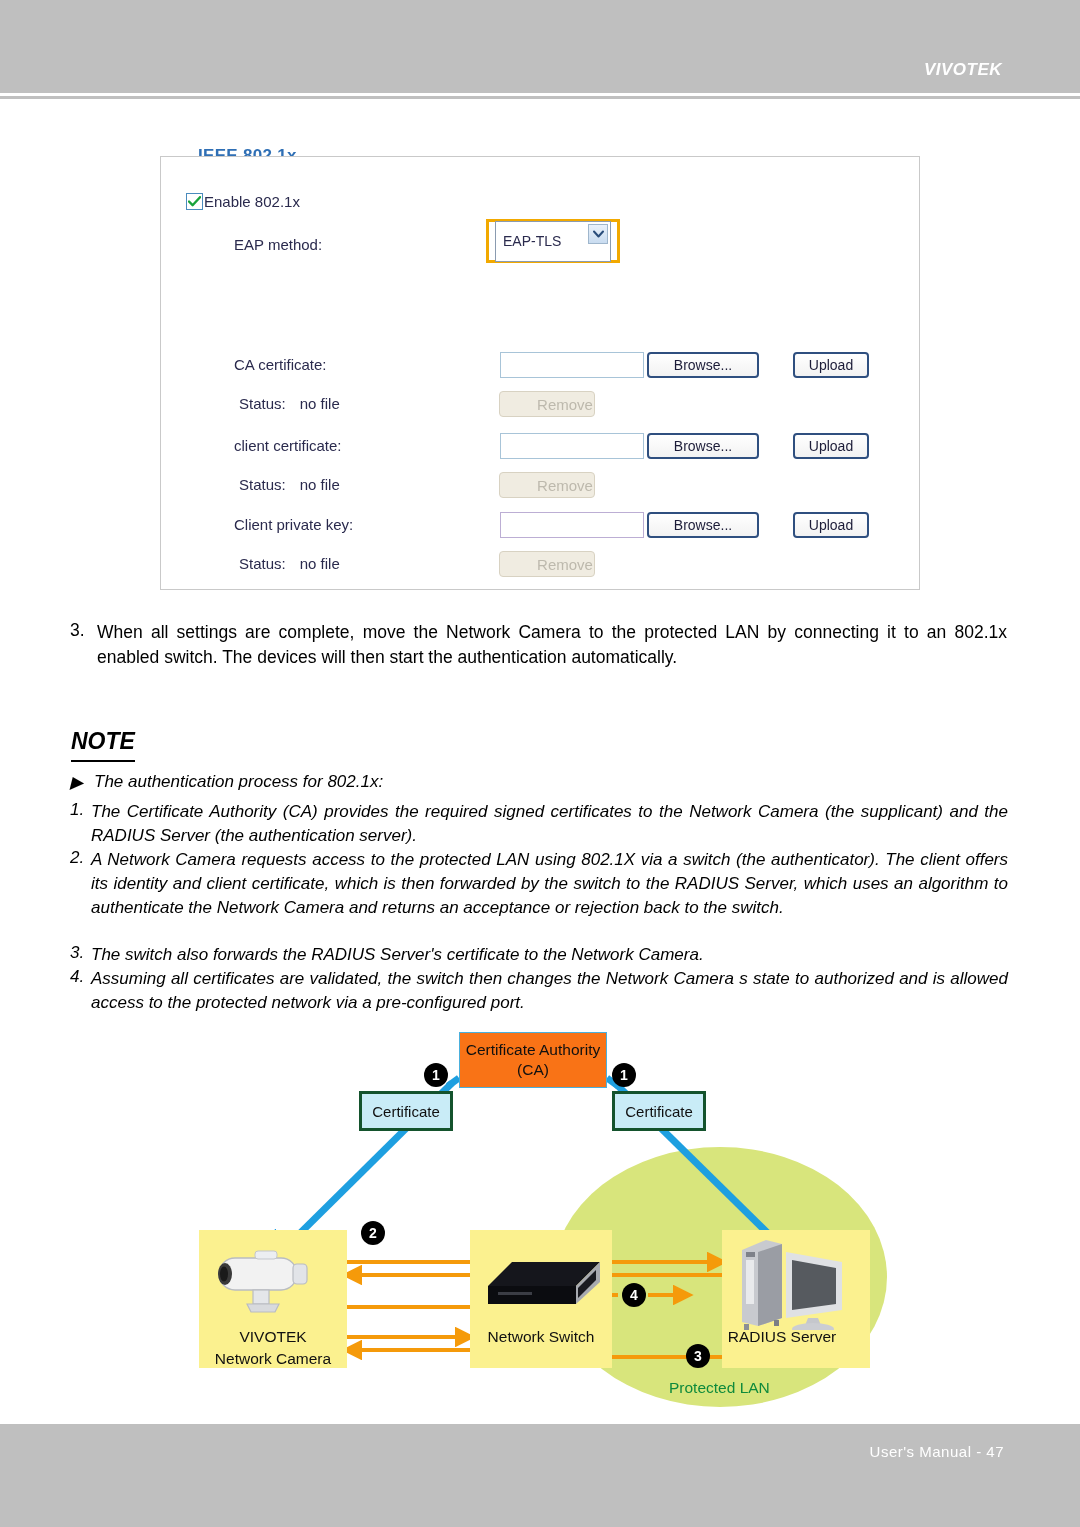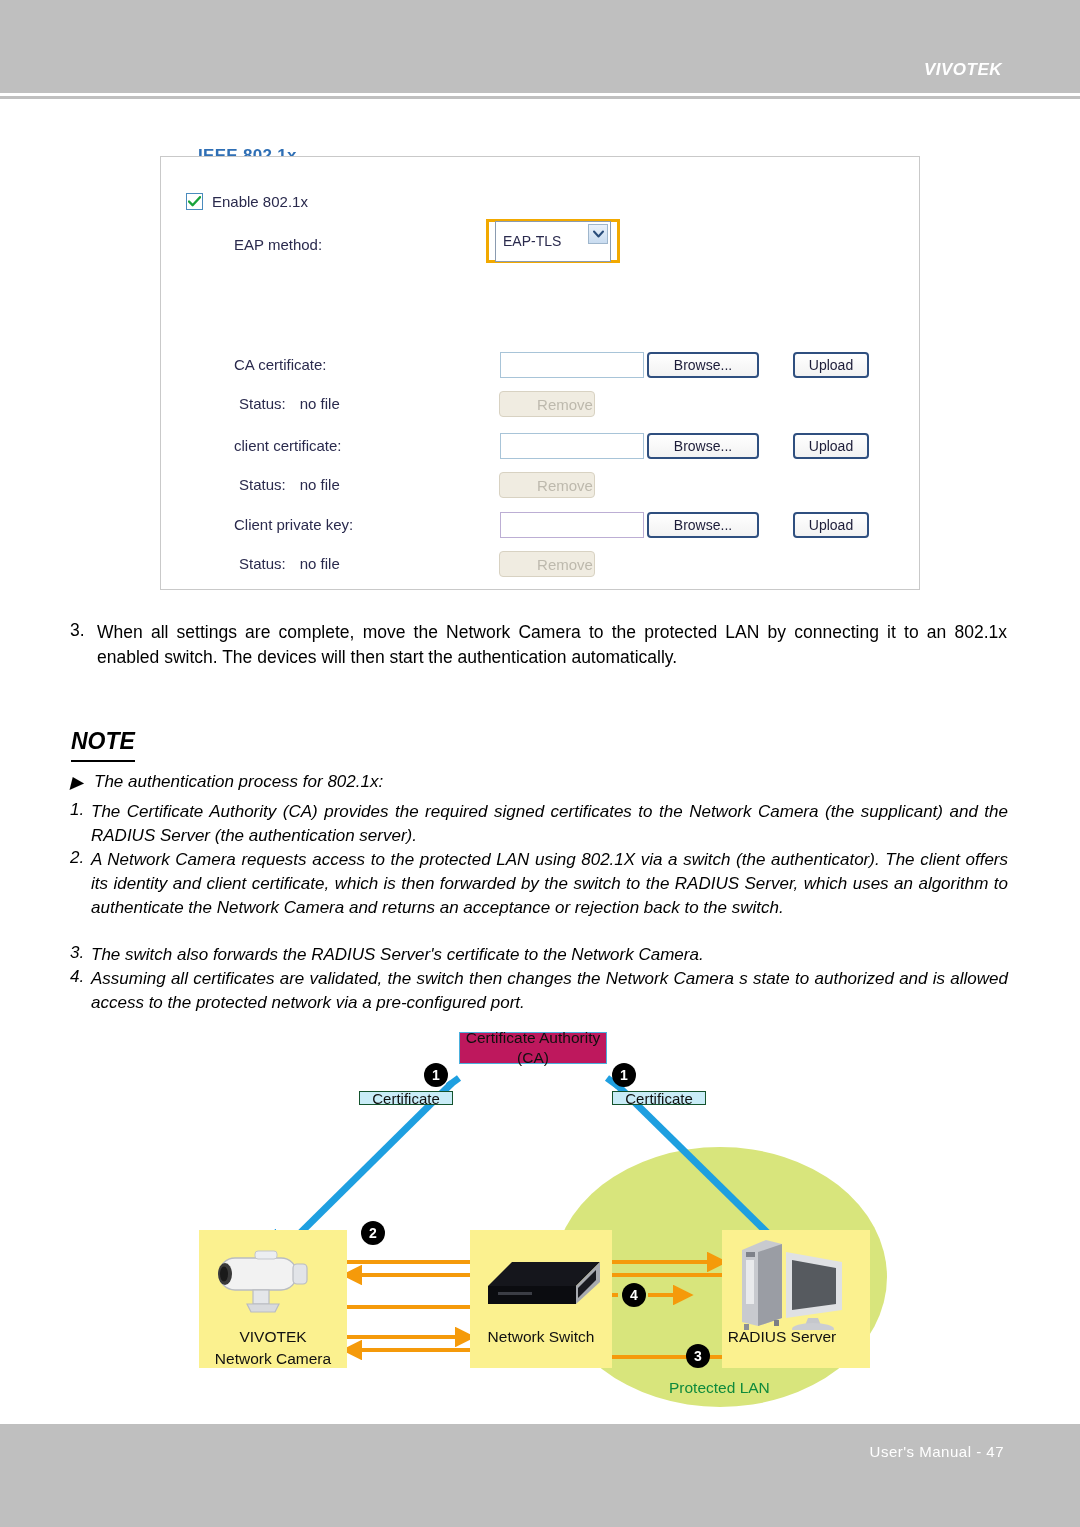--- a/index.html
+++ b/index.html
@@ -46,21 +46,21 @@
     color:#2f6fb5; font-weight:bold; font-size:17px;
     letter-spacing:0.3px;
   }
   #legend-rule-left {
     position:absolute; left:161px; top:157px; width:26px; height:1px; background:#c9c9c9;
   }
   #legend-rule-right {
     position:absolute; left:296px; top:157px; width:623px; height:1px; background:#c9c9c9;
   }
 
-  .enable-row { position:absolute; left:25px; top:36px; display:flex; align-items:center; gap:9px; }
+  .enable-row { position:absolute; left:25px; top:36px; display:flex; align-items:center; gap:1px; }
   .chk {
     width:17px; height:17px; border:1px solid #4a8bbd; background:#ffffff;
     display:flex; align-items:center; justify-content:center;
     flex:0 0 auto;
   }
   .chk svg { display:block; }
   .enable-label { font-size:15px; color:#2a2a4d; }
 
   .form-row {
     position:absolute; left:0; width:100%;
@@ -171,31 +171,31 @@
     position:absolute; text-align:center; font-size:15.5px; color:#101010;
     white-space:nowrap;
   }
   #cam-cap-1 { left:199px; top:1328px; width:148px; }
   #cam-cap-2 { left:199px; top:1350px; width:148px; }
   #switch-cap { left:470px; top:1328px; width:142px; }
   #radius-cap { left:722px; top:1328px; width:120px; }
 
   #ca-box {
     position:absolute; left:459px; top:1032px;
-    width:148px; height:32px;
-    border:1px solid #4ab0dd; background:#be185d;
+    width:148px; height:56px;
+    border:1px solid #4ab0dd; background:#f97316;
     display:flex; flex-direction:column; align-items:center; justify-content:center;
     line-height:20px;
   }
   #ca-box span { font-size:15.5px; color:#101010; }
 
   .cert-chip {
     position:absolute; top:1091px;
-    width:94px; height:14px;
-    background:#c9ecf7; border:1px solid #14532d;
+    width:94px; height:40px;
+    background:#c9ecf7; border:3px solid #14532d;
     display:flex; align-items:center; justify-content:center;
     font-size:15px; color:#101010;
   }
   #cert-chip-left { left:359px; }
   #cert-chip-right { left:612px; }
 
   .num-badge {
     position:absolute;
     width:24px; height:24px; border-radius:50%;
     background:#000000; color:#ffffff;

